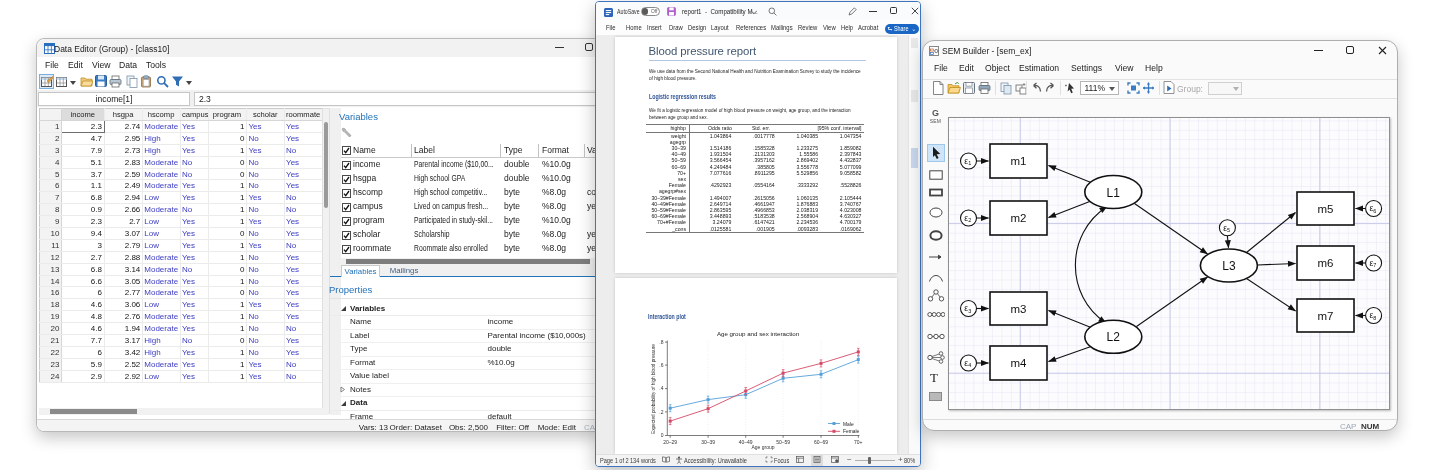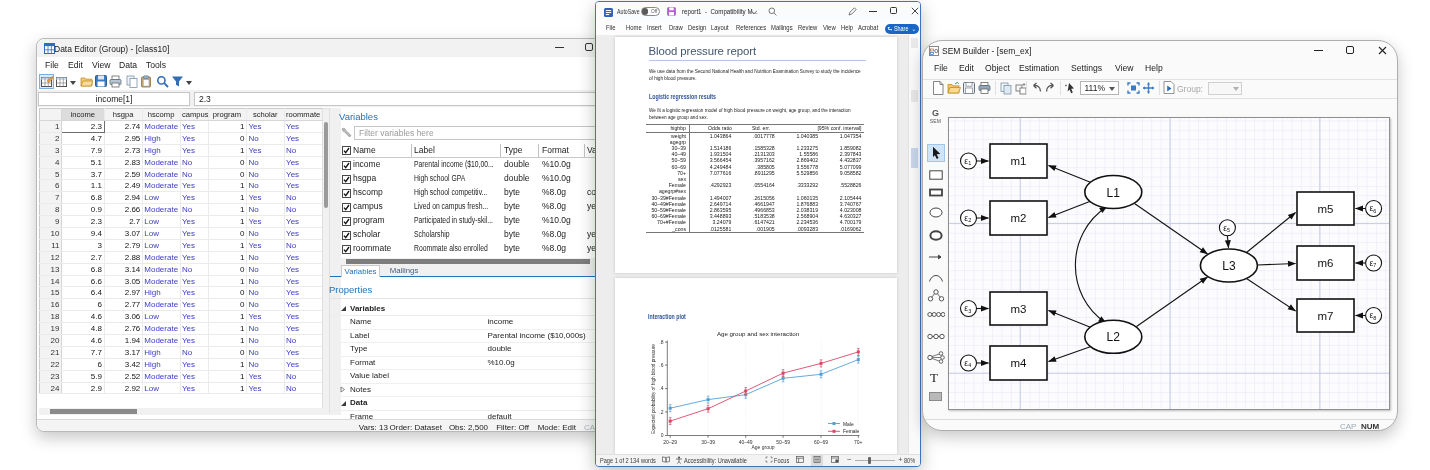--- a/index.html
+++ b/index.html
@@ -20,21 +20,21 @@
 .vh{font-size:8.5px;color:#222}
 .blueh{color:#2272b9;font-size:9.5px}
 .prow{font-size:8px;color:#232323}
 
 #w2{left:595px;top:1px;width:326px;height:466px;background:#ededee;border:1px solid #3e74bd;border-radius:4px;box-shadow:0 6px 18px rgba(0,0,0,.25);z-index:2;overflow:hidden}
 .w2tab{font-size:7px;color:#2c2c2c;transform:scaleX(.84);transform-origin:0 50%;white-space:nowrap}
 .doc{background:#fff;box-shadow:0 0 3px rgba(0,0,0,.18)}
 .body63{font-size:5.7px;line-height:7.6px;color:#1c1c1c;transform:scaleX(.82);transform-origin:0 0}
 .h2w{font-size:6.4px;font-weight:bold;color:#2f5496;transform:scaleX(.82);transform-origin:0 0;white-space:nowrap}
 
-#w3{left:922px;top:40px;width:476px;height:391px;background:#fafafa;border:1px solid #aeaeae;border-radius:20px;box-shadow:0 6px 16px rgba(0,0,0,.22);z-index:3;overflow:hidden}
+#w3{left:922px;top:40px;width:476px;height:391px;background:#fafafa;border:1px solid #aeaeae;border-radius:12px;box-shadow:0 6px 16px rgba(0,0,0,.22);z-index:3;overflow:hidden}
 .m3{font-size:8.6px;color:#1b1b1b}
 </style></head>
 <body>
 <div id="stage">
 
 <div id="w1" class="abs">
   <div class="abs title"></div>
   <svg class="abs" style="left:7px;top:4px" width="11" height="11" viewBox="0 0 11 11">
         <rect x="0.5" y="0.5" width="10" height="10" fill="#fff" stroke="#2a6fc2"></rect>
         <rect x="0.5" y="0.5" width="10" height="2.6" fill="#2a6fc2"></rect>
@@ -261,30 +261,20 @@
             <td class="rn">14</td>
             <td class="num">6.6</td>
             <td class="num">3.05</td>
             <td class="lbl">Moderate</td>
             <td class="lbl">Yes</td>
             <td class="num">1</td>
             <td class="lbl">No</td>
             <td class="lbl">Yes</td>
           </tr>
 <tr style="height:11.9px">
-            <td class="rn">15</td>
-            <td class="num">6.4</td>
-            <td class="num">2.97</td>
-            <td class="lbl">High</td>
-            <td class="lbl">Yes</td>
-            <td class="num">0</td>
-            <td class="lbl">No</td>
-            <td class="lbl">Yes</td>
-          </tr>
-<tr style="height:11.9px">
             <td class="rn">16</td>
             <td class="num">6</td>
             <td class="num">2.77</td>
             <td class="lbl">Moderate</td>
             <td class="lbl">Yes</td>
             <td class="num">0</td>
             <td class="lbl">No</td>
             <td class="lbl">Yes</td>
           </tr>
 <tr style="height:11.9px">
@@ -365,21 +355,20 @@
 
   <div class="abs" style="left:1.7px;top:368.5px;width:290px;height:7px;background:#f1f1f1"></div>
   <div class="abs" style="left:13px;top:369.5px;width:87px;height:5px;background:#8a8a8a"></div>
 
   <div class="abs" style="left:292.5px;top:69px;width:11.5px;height:307px;background:#f0f0f0"></div>
 
   <div class="abs blueh" style="left:302px;top:72px">Variables</div>
   <svg class="abs" style="left:304px;top:88px" width="11" height="11" viewBox="0 0 11 11">
         <path d="M1.5 1.5 C1 3 1.8 4.4 3.2 4.6 L8.5 10 L10 8.5 L4.6 3.2 C4.4 1.6 3 0.9 1.5 1.5 Z" fill="#b9b9b9" stroke="#8a8a8a" stroke-width="0.6"></path>
       </svg>
-  <div class="abs" style="left:317px;top:86.5px;width:248px;height:14.5px;background:#fff;border:1px solid #c6c6c6;font-size:8.5px;color:#9a9a9a;line-height:13px;padding-left:4px">Filter variables here</div>
 
   <div class="abs" style="left:304px;top:104.5px;width:261px;height:14px;border-bottom:1px solid #c9c9c9"></div>
   <svg class="abs" style="left:305px;top:106.5px" width="9" height="9" viewBox="0 0 9 9">
         <rect x="0.5" y="0.5" width="8" height="8" fill="#fff" stroke="#4a4a4a"></rect>
         <path d="M2 4.6 L3.7 6.6 L7 2" fill="none" stroke="#111" stroke-width="1.3"></path>
       </svg>
   <div class="abs vh" style="left:316px;top:106px">Name</div>
   <div class="abs vh" style="left:377px;top:106px">Label</div>
   <div class="abs vh" style="left:467px;top:106px">Type</div>
   <div class="abs vh" style="left:505px;top:106px">Format</div>

